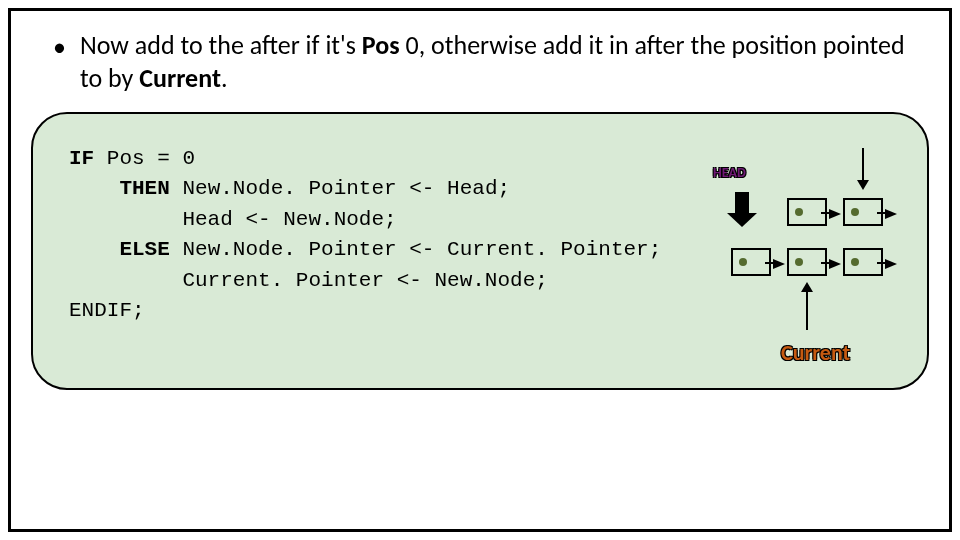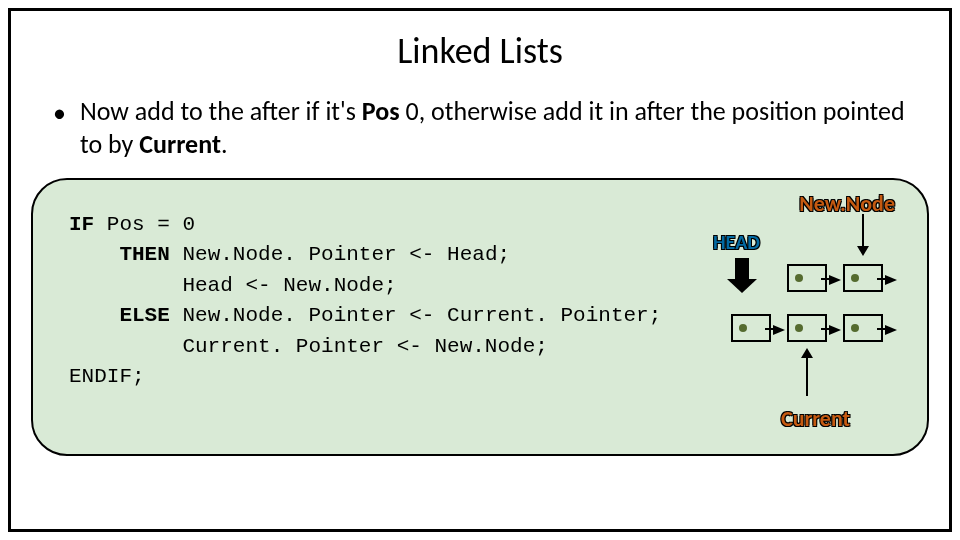--- a/index.html
+++ b/index.html
@@ -65,23 +65,23 @@
     position: absolute;
     top: 42px;
     right: 20px;
     width: 200px;
     height: 210px;
   }
   .head-label {
     position: absolute;
     top: 8px;
     left: 6px;
-    font-size: 20px;
+    font-size: 14px;
     font-weight: 700;
-    color: #0369a1;
+    color: #701a75;
     text-shadow: -1px -1px 0 #000, 1px -1px 0 #000, -1px 1px 0 #000, 1px 1px 0 #000;
   }
   .current-label {
     position: absolute;
     bottom: 0;
     left: 74px;
     font-size: 22px;
     font-weight: 700;
     color: #c55a11;
     text-shadow: -1px -1px 0 #000, 1px -1px 0 #000, -1px 1px 0 #000, 1px 1px 0 #000;
@@ -161,31 +161,29 @@
   .thin-arrow-up .shaft {
     width: 2px; height: 38px;
     background: #000;
     margin: 0 auto;
   }
 </style>
 </head>
 <body>
 
 <div class="slide">
-  <h1 class="title">Linked Lists</h1>
 
   <div class="bullet-wrap">
     <span class="bullet-dot">•</span>
     <span class="bullet-text">
       <span>Now add to the after if it's </span><b>Pos</b><span> 0, otherwise add it in after the position pointed to by </span><b>Current</b><span>.</span>
     </span>
   </div>
 
   <div class="codebox">
-    <div class="newnode-label">New.Node</div>
 
     <div class="code"><b>IF</b><span> Pos = 0</span>
 <b>    THEN</b><span> New.Node. Pointer &lt;- Head;</span>
 <span>         Head &lt;- New.Node;</span>
 <b>    ELSE</b><span> New.Node. Pointer &lt;- Current. Pointer;</span>
 <span>         Current. Pointer &lt;- New.Node;</span>
 <span>ENDIF;</span></div>
 
     <div class="diagram">
       <div class="head-label">HEAD</div>

